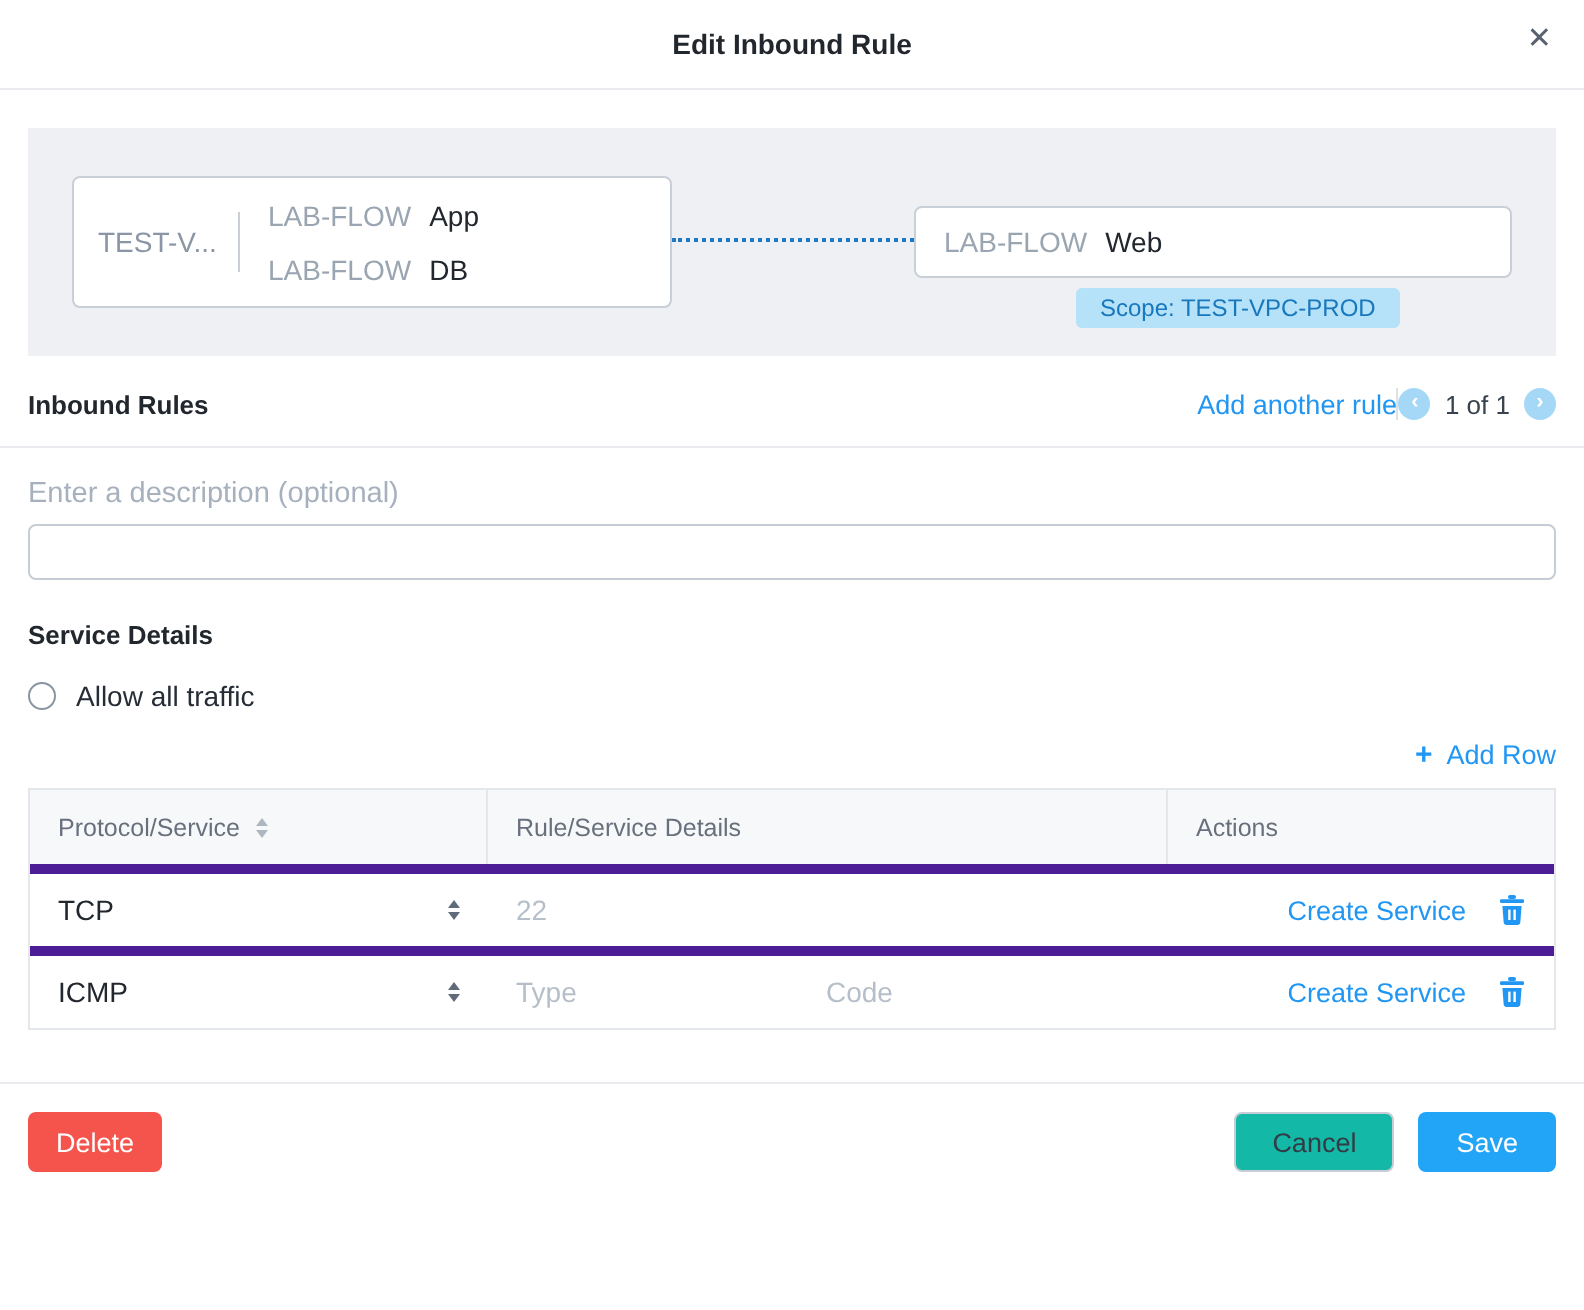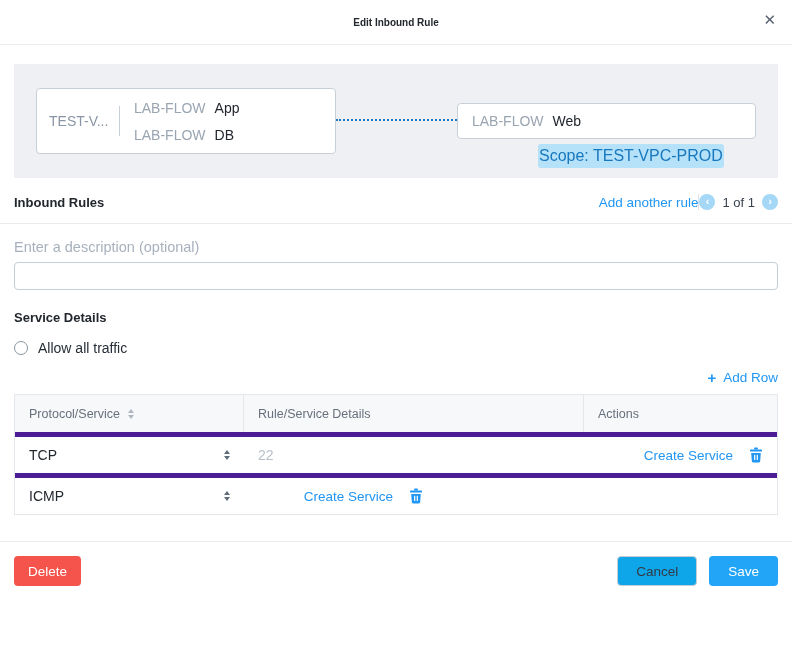--- a/index.html
+++ b/index.html
@@ -2,42 +2,42 @@
 <html><head>
 <meta charset="utf-8">
 <style>
   * { margin:0; padding:0; box-sizing:border-box; }
   html,body { width:792px; height:655px; overflow:hidden; background:#fff;
     font-family:"Liberation Sans", sans-serif; color:#262d36; }
 
   
   .modal-header { position:relative; height:45px; border-bottom:1px solid #e9ebee;
     display:flex; align-items:center; justify-content:center; }
-  .modal-title { font-size:10px; font-weight:bold; color:#22272e; }
+  .modal-title { font-size:14px; font-weight:bold; color:#22272e; }
   .close-btn { position:absolute; right:16px; top:12px; font-size:15px; color:#586270;
     cursor:pointer; line-height:1; }
 
   
   .topo-panel { position:relative; margin:19px 14px 0; height:114px; background:#eef0f3; }
   .src-box { position:absolute; left:22px; top:24px; width:300px; height:66px;
     background:#fff; border:1px solid #c9cfd7; border-radius:4px;
     display:flex; align-items:center; padding:0 12px; }
   .src-scope { width:64px; color:#8a96a5; font-size:14px; white-space:nowrap; overflow:hidden; }
   .src-divider { width:1px; height:30px; background:#c9cfd7; margin:0 14px 0 6px; }
   .src-rows { display:flex; flex-direction:column; gap:11px; }
   .pair { display:flex; gap:9px; font-size:14px; }
   .pair .cat { color:#9aa5b2; }
   .pair .val { color:#22272e; }
   .connector { position:absolute; left:322px; top:55px; width:121px; height:0;
     border-top:2px dotted #1b79c6; }
   .dst-box { position:absolute; left:443px; top:39px; width:299px; height:36px;
     background:#fff; border:1px solid #c9cfd7; border-radius:4px;
     display:flex; align-items:center; padding:0 14px; }
   .scope-badge { position:absolute; left:524px; top:80px; background:#b5e1f9; color:#1878bd;
-    font-size:16px; padding:3px 1px; border-radius:3px; }
+    font-size:12px; padding:3px 12px; border-radius:3px; }
 
   
   .rules-bar-wrap { border-bottom:1px solid #e9ebee; margin-top:16px; padding:0 14px 13px; }
   .rules-bar { display:flex; align-items:center; justify-content:space-between; }
   .section-label { font-size:13px; font-weight:bold; color:#22272e; }
   .rules-right { display:flex; align-items:center; gap:0; }
   .link { color:#2196f3; font-size:13.5px; cursor:pointer; text-decoration:none; }
   .vsep { width:1px; height:16px; background:#dde2e7; }
   .pager { display:flex; align-items:center; gap:7px; }
   .pager-btn { width:16px; height:16px; border-radius:50%; background:#a5d8f6; color:#fff;
@@ -93,21 +93,21 @@
   .trash { cursor:pointer; display:flex; align-items:center; }
 
   
   .footer-wrap { border-top:1px solid #e9ebee; margin-top:26px; }
   .modal-footer { display:flex; justify-content:space-between; align-items:center; padding:14px; }
   .btn { font-size:13.5px; border-radius:4px; height:30px; padding:0 14px; cursor:pointer;
     display:flex; align-items:center; justify-content:center; border:none;
     font-family:"Liberation Sans", sans-serif; }
   .btn-delete { background:#f4544c; color:#fff; }
   .footer-right { display:flex; gap:12px; }
-  .btn-cancel { background:#0ea5e9; color:#333b45; border:1px solid #c7cdd4; padding:0 18px; }
+  .btn-cancel { background:#14b8a6; color:#333b45; border:1px solid #c7cdd4; padding:0 18px; }
   .btn-save { background:#22a5f7; color:#fff; padding:0 19px; }
 </style>
 </head>
 <body>
 
 <div class="modal-header">
   <div class="modal-title">Edit Inbound Rule</div>
   <div class="close-btn">✕</div>
 </div>
 
@@ -214,20 +214,24 @@
   </div>
 
   <div class="t-row t-body">
     <div class="t-cell col-proto select-cell">
       <span>ICMP</span>
       <span class="sort-icon caret">
         <span class="tri-up"></span>
           <span class="tri-down"></span>
       </span>
     </div>
+    <div class="t-cell col-ports">
+      <div class="port-field">Type</div>
+      <div class="port-field">Code</div>
+    </div>
     <div class="t-cell col-actions actions-cell">
       <a class="link">Create Service</a>
       <span class="trash">
         <svg width="14" height="16" viewBox="0 0 14 16">
           <rect x="5" y="0.5" width="4" height="2" rx="1" fill="#2196f3"></rect>
           <rect x="1" y="2.6" width="12" height="1.9" rx="0.6" fill="#2196f3"></rect>
           <path d="M2.2 6h9.6l-.65 8.3c-.06.75-.68 1.2-1.43 1.2H4.28c-.75 0-1.37-.45-1.43-1.2L2.2 6z" fill="#2196f3"></path>
           <rect x="5.1" y="7.8" width="1.2" height="5.2" fill="#fff"></rect>
           <rect x="7.7" y="7.8" width="1.2" height="5.2" fill="#fff"></rect>
         </svg>

